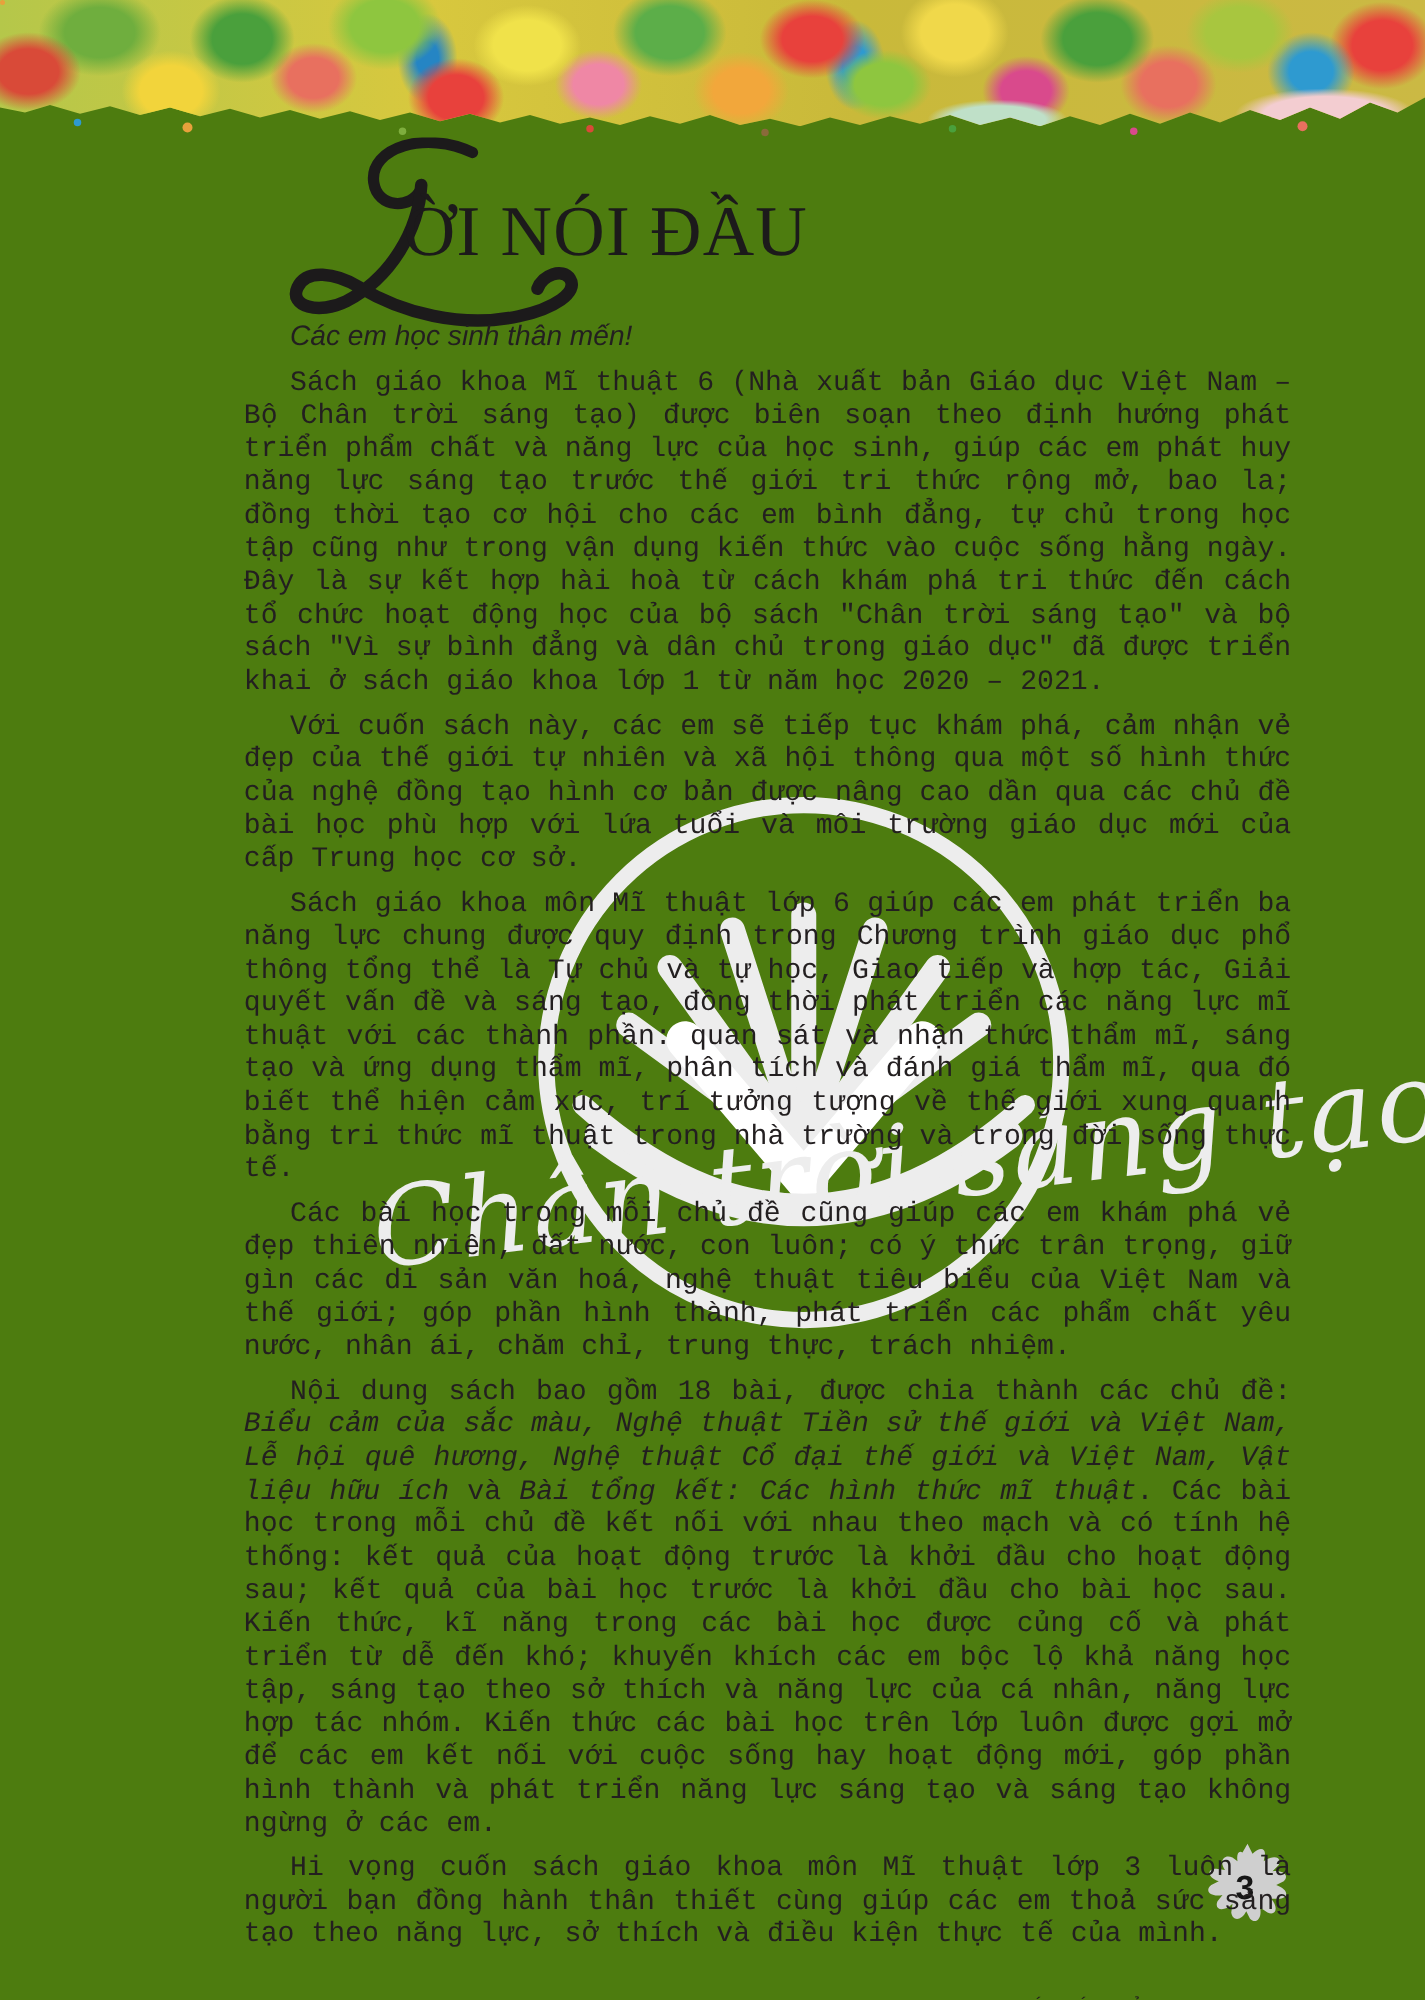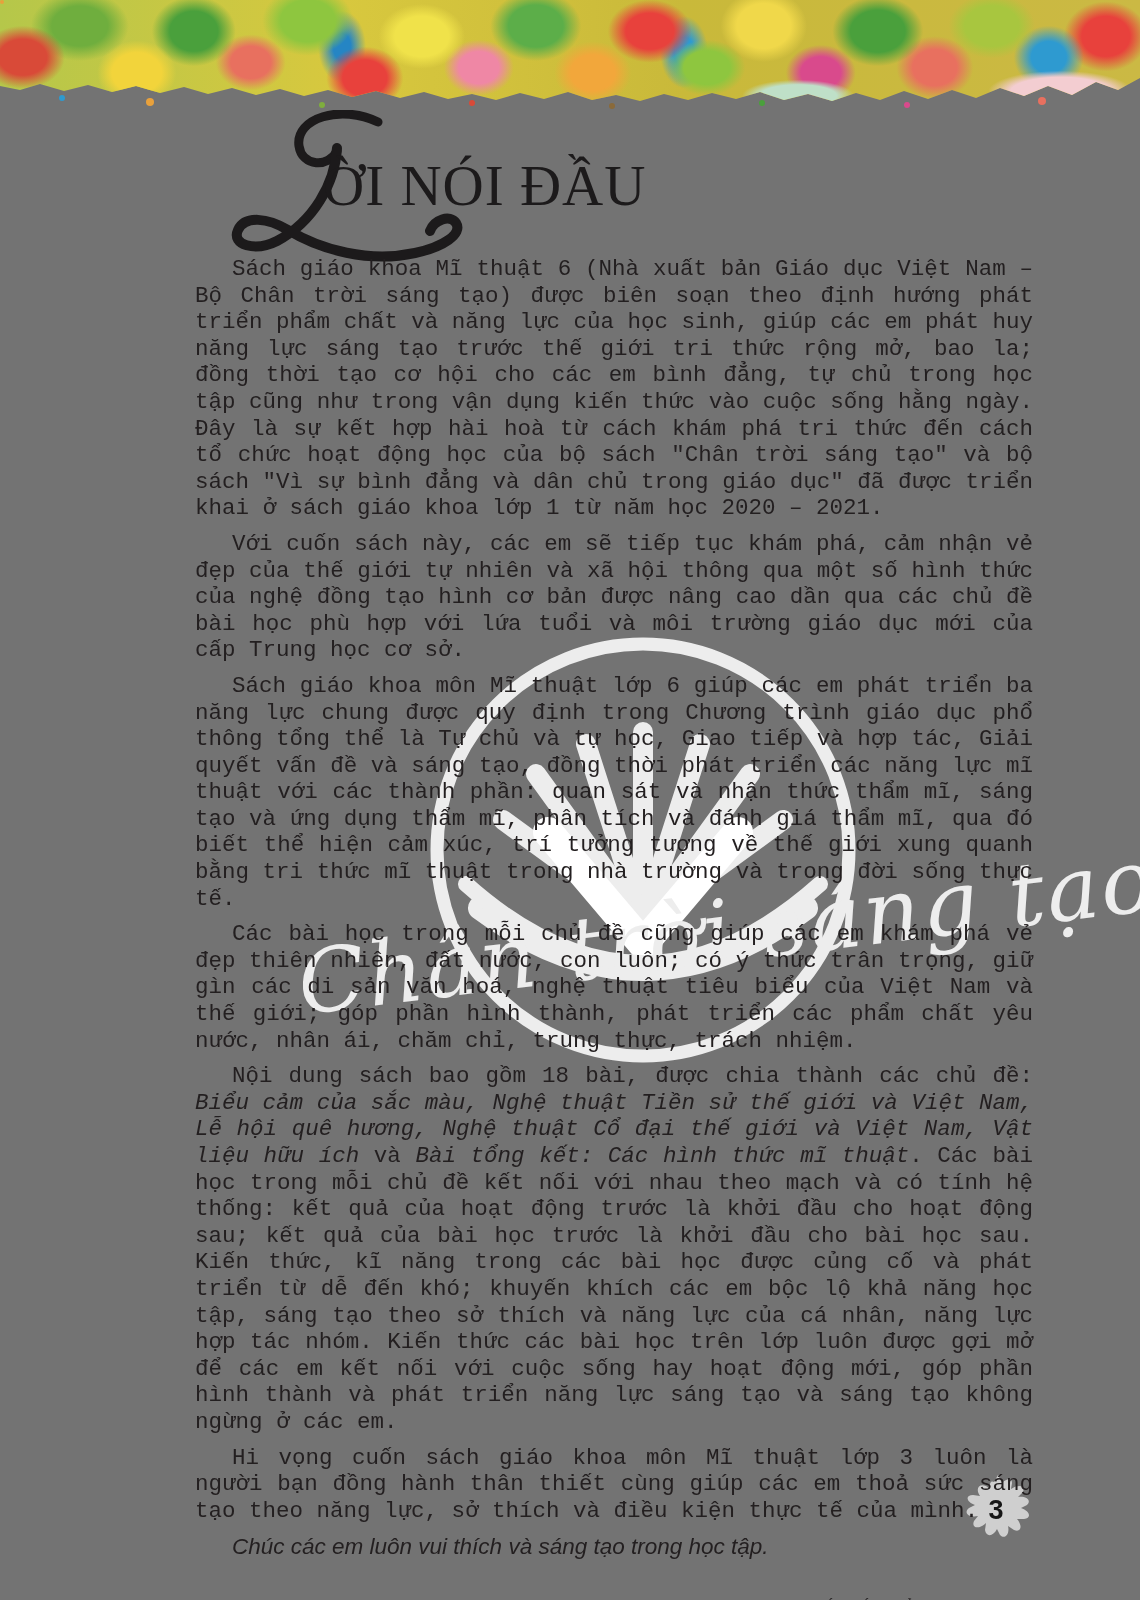--- a/index.html
+++ b/index.html
@@ -1,16 +1,16 @@
 <!DOCTYPE html>
 <html><head>
 <meta charset="utf-8">
 <style>
   html,body{margin:0;padding:0;background:#fff;}
-  .page{position:relative;width:1140px;height:1600px;background:#737373;overflow:hidden;
+  .page{position:relative;width:1140px;height:1600px;background:#4d7c0f;overflow:hidden;
         font-family:"Liberation Sans",sans-serif;color:#231f20;}
 
   
   .header-art{position:absolute;left:0;top:0;width:1140px;height:104px;
     background:
       radial-gradient(90px 26px at 93% 88%, #f3cdd1 0 55%, transparent 80%),
       radial-gradient(70px 20px at 70% 92%, #bfe0c8 0 55%, transparent 80%),
       radial-gradient(60px 45px at 2% 55%, #d94a38 0 40%, transparent 70%),
       radial-gradient(70px 50px at 7% 25%, #6fae3e 0 40%, transparent 70%),
       radial-gradient(55px 45px at 12% 70%, #f2d43b 0 45%, transparent 72%),
@@ -113,29 +113,29 @@
       <path d="M140 210 L235 322 L330 210" fill="none" stroke="#ffffff" stroke-width="30" stroke-linecap="round"></path>
       <g stroke="#ededed" fill="none" stroke-linecap="round">
         <path stroke-width="24" d="M72 286 Q235 408 398 286"></path>
         <path stroke-width="16" d="M58 262 Q235 420 412 262"></path>
       </g>
     </svg>
   </div>
   <div class="wm-script">Chân trời sáng tạo</div>
 
   <div class="content">
+    <p class="greeting">Các em học sinh thân mến!</p>
     <div>
         <p class="para"><span>Sách giáo khoa Mĩ thuật 6 (Nhà xuất bản Giáo dục Việt Nam – Bộ Chân trời sáng tạo) được biên soạn theo định hướng phát triển phẩm chất và năng lực của học sinh, giúp các em phát huy năng lực sáng tạo trước thế giới tri thức rộng mở, bao la; đồng thời tạo cơ hội cho các em bình đẳng, tự chủ trong học tập cũng như trong vận dụng kiến thức vào cuộc sống hằng ngày. Đây là sự kết hợp hài hoà từ cách khám phá tri thức đến cách tổ chức hoạt động học của bộ sách "Chân trời sáng tạo" và bộ sách "Vì sự bình đẳng và dân chủ trong giáo dục" đã được triển khai ở sách giáo khoa lớp 1 từ năm học 2020 – 2021.</span></p>
         <p class="para"><span>Với cuốn sách này, các em sẽ tiếp tục khám phá, cảm nhận vẻ đẹp của thế giới tự nhiên và xã hội thông qua một số hình thức của nghệ đồng tạo hình cơ bản được nâng cao dần qua các chủ đề bài học phù hợp với lứa tuổi và môi trường giáo dục mới của cấp Trung học cơ sở.</span></p>
         <p class="para"><span>Sách giáo khoa môn Mĩ thuật lớp 6 giúp các em phát triển ba năng lực chung được quy định trong Chương trình giáo dục phổ thông tổng thể là Tự chủ và tự học, Giao tiếp và hợp tác, Giải quyết vấn đề và sáng tạo, đồng thời phát triển các năng lực mĩ thuật với các thành phần: quan sát và nhận thức thẩm mĩ, sáng tạo và ứng dụng thẩm mĩ, phân tích và đánh giá thẩm mĩ, qua đó biết thể hiện cảm xúc, trí tưởng tượng về thế giới xung quanh bằng tri thức mĩ thuật trong nhà trường và trong đời sống thực tế.</span></p>
         <p class="para"><span>Các bài học trong mỗi chủ đề cũng giúp các em khám phá vẻ đẹp thiên nhiên, đất nước, con luôn; có ý thức trân trọng, giữ gìn các di sản văn hoá, nghệ thuật tiêu biểu của Việt Nam và thế giới; góp phần hình thành, phát triển các phẩm chất yêu nước, nhân ái, chăm chỉ, trung thực, trách nhiệm.</span></p>
         <p class="para"><span>Nội dung sách bao gồm 18 bài, được chia thành các chủ đề: </span><i>Biểu cảm của sắc màu, Nghệ thuật Tiền sử thế giới và Việt Nam, Lễ hội quê hương, Nghệ thuật Cổ đại thế giới và Việt Nam, Vật liệu hữu ích</i><span> và </span><i>Bài tổng kết: Các hình thức mĩ thuật</i><span>. Các bài học trong mỗi chủ đề kết nối với nhau theo mạch và có tính hệ thống: kết quả của hoạt động trước là khởi đầu cho hoạt động sau; kết quả của bài học trước là khởi đầu cho bài học sau. Kiến thức, kĩ năng trong các bài học được củng cố và phát triển từ dễ đến khó; khuyến khích các em bộc lộ khả năng học tập, sáng tạo theo sở thích và năng lực của cá nhân, năng lực hợp tác nhóm. Kiến thức các bài học trên lớp luôn được gợi mở để các em kết nối với cuộc sống hay hoạt động mới, góp phần hình thành và phát triển năng lực sáng tạo và sáng tạo không ngừng ở các em.</span></p>
         <p class="para"><span>Hi vọng cuốn sách giáo khoa môn Mĩ thuật lớp 3 luôn là người bạn đồng hành thân thiết cùng giúp các em thoả sức sáng tạo theo năng lực, sở thích và điều kiện thực tế của mình.</span></p>
       </div>
-    <p class="closing">Chúc các em luôn vui thích và sáng tạo trong học tập.</p>
     <p class="authors">CÁC TÁC GIẢ</p>
   </div>
 
   <div class="page-splat">
     <svg width="80" height="74" viewBox="0 0 80 74">
       <path fill="#cfcfcf" d="M34 8 L38 1 L42 9 C47 4 52 4 52 9 L51 15 C58 10 66 11 63 18 L58 23 C66 22 72 26 67 31 L61 34 C70 37 72 44 64 45 L57 45 C63 52 61 59 54 56 L48 52 C50 60 45 66 40 61 L37 55 C33 63 26 63 25 56 L26 49 C19 56 11 54 14 47 L18 42 C9 44 3 39 9 34 L15 31 C6 28 5 21 13 21 L20 22 C15 15 19 9 26 12 L30 15 C29 9 31 6 34 8 Z"></path>
     </svg>
     <div class="num">3</div>
   </div>
 

